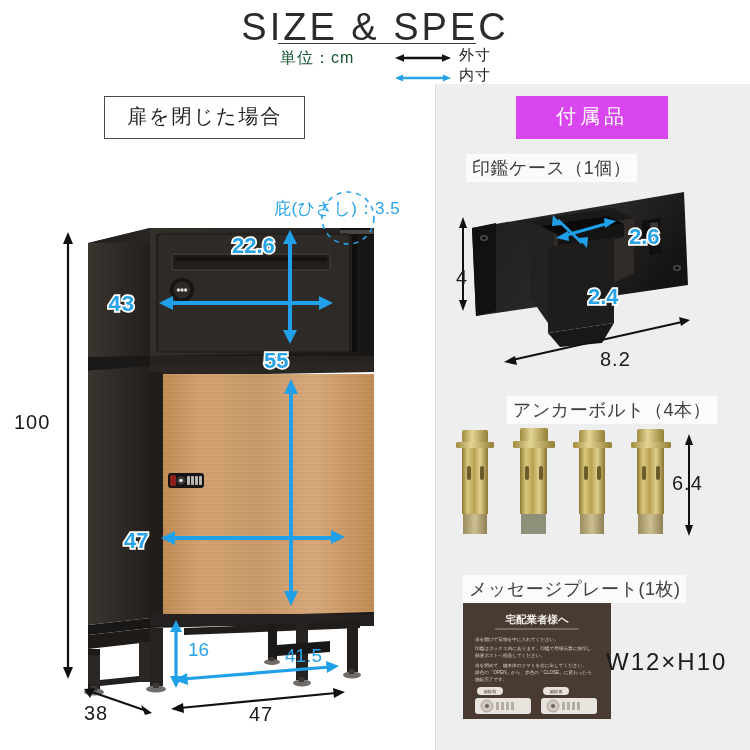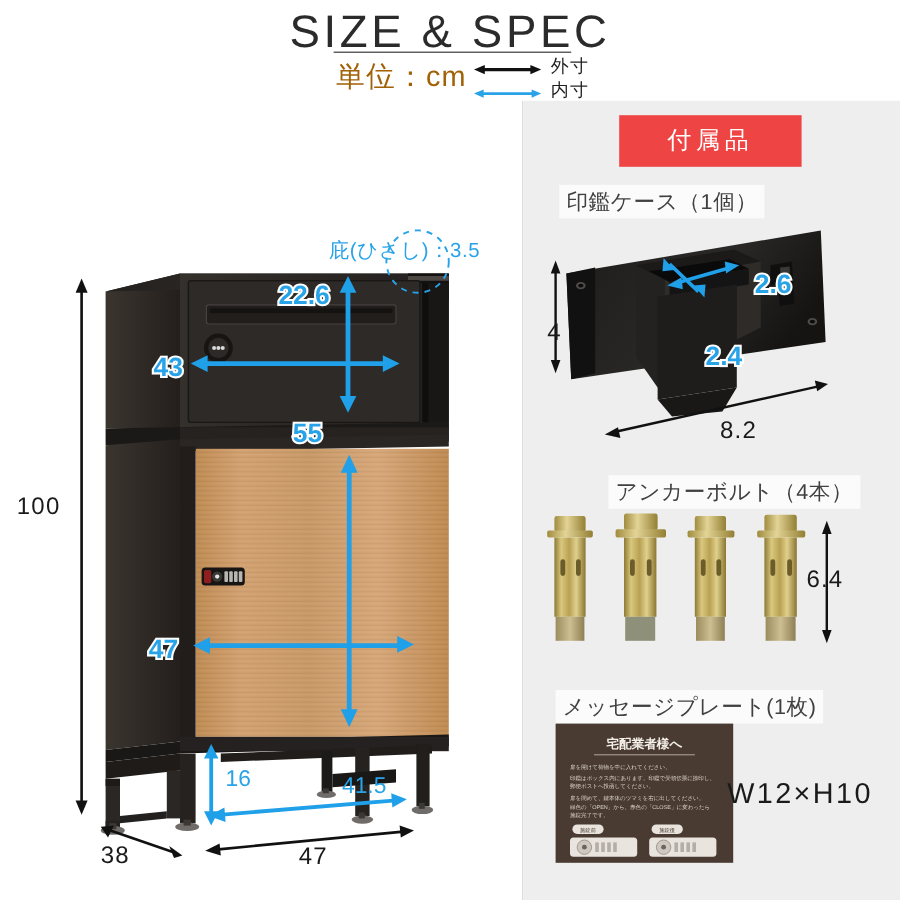--- a/index.html
+++ b/index.html
@@ -16,40 +16,40 @@
     position: absolute; left: 0; top: 6px; width: 750px;
     text-align: center; font-size: 38px; letter-spacing: 3px;
     color: #2b2b2b; font-weight: 400;
   }
   .title-rule {
     position: absolute; left: 278px; top: 43px; width: 198px;
     border-bottom: 1.5px solid #3a3a3a;
   }
   .unit-label {
     position: absolute; left: 280px; top: 48px;
-    font-size: 24px; color: #a16207; letter-spacing: 1px;
+    font-size: 16px; color: #14532d; letter-spacing: 1px;
   }
   .legend { position: absolute; left: 395px; top: 47px; width: 170px; }
   .legend-row { position: relative; height: 20px; }
   .legend-arrow { position: absolute; left: 0; top: 7px; width: 56px; height: 8px; }
   .legend-text {
     position: absolute; left: 64px; top: -1px;
     font-size: 15px; color: #1f1f1f; letter-spacing: 1px;
   }
 
   
   .chip-outline {
     position: absolute; left: 104px; top: 96px;
     padding: 6px 22px 8px; border: 1.3px solid #4a4a4a;
     font-size: 20px; color: #1f1f1f; letter-spacing: 2px; background:#fff;
   }
   .chip-solid {
     position: absolute; left: 516px; top: 96px;
     width: 152px; padding: 7px 0 9px; text-align: center;
-    background: #ef4444; color: #fff; font-size: 20px; letter-spacing: 4px;
+    background: #d946ef; color: #fff; font-size: 20px; letter-spacing: 4px;
   }
 
   
   .right-panel {
     position: absolute; left: 436px; top: 84px;
     width: 314px; height: 666px; background: #eeeeee;
   }
   .divider {
     position: absolute; left: 435px; top: 84px;
     width: 1px; height: 666px; background: #dcdcdc;
@@ -101,20 +101,21 @@
     <div class="legend-row">
       <svg class="legend-arrow" viewBox="0 0 56 8">
         <line x1="6" y1="4" x2="50" y2="4" stroke="#29a3e8" stroke-width="2.4"></line>
         <polygon points="0,4 8,0.6 8,7.4" fill="#29a3e8"></polygon>
         <polygon points="56,4 48,0.6 48,7.4" fill="#29a3e8"></polygon>
       </svg>
       <span class="legend-text">内寸</span>
     </div>
   </div>
 
+  <div class="chip-outline">扉を閉じた場合</div>
   <div class="divider"></div>
   <div class="right-panel"></div>
   <div class="chip-solid">付属品</div>
 
   <svg class="abs" style="left:0;top:0;" width="440" height="750" viewBox="0 0 440 750">
     <defs>
       <linearGradient id="woodGrad" x1="0" y1="0" x2="1" y2="0">
         <stop offset="0%" stop-color="#c08c54"></stop>
         <stop offset="18%" stop-color="#d3a272"></stop>
         <stop offset="45%" stop-color="#c99a68"></stop>
@@ -282,22 +283,22 @@
 
     <g stroke="#111" stroke-width="2.2" fill="#111">
       <line x1="180" y1="708" x2="336" y2="693"></line>
       <polygon points="171,709 183,703 184,713" stroke="none"></polygon>
       <polygon points="345,692 333,688 334,698" stroke="none"></polygon>
     </g>
   </svg>
 
   <div class="eaves-label" style="left:274px; top:172px;margin-top:25px;">庇(ひさし)：3.5</div>
   <div class="dim-blue" style="left:232px; top:233px;">22.6</div>
-  <div class="dim-blue" style="left:128px; top:293px;">43</div>
-  <div class="dim-blue" style="left:244px; top:348px;">55</div>
+  <div class="dim-blue" style="left:108px; top:293px;font-family:Liberation Mono, monospace;">43</div>
+  <div class="dim-blue" style="left:264px; top:348px;">55</div>
   <div class="dim-blue" style="left:124px; top:528px;">47</div>
   <div class="dim-blue-plain" style="left:188px; top:639px;">16</div>
   <div class="dim-blue-plain" style="left:285px; top:645px;">41.5</div>
   <div class="dim-black" style="left:14px; top:411px;">100</div>
   <div class="dim-black" style="left:84px; top:702px;">38</div>
   <div class="dim-black" style="left:249px; top:703px;">47</div>
 
   <div class="sub-label" style="left:466px; top:154px;">印鑑ケース（1個）</div>
 
   <svg class="abs" style="left:436px; top:175px;" width="314" height="200" viewBox="0 0 314 200">

